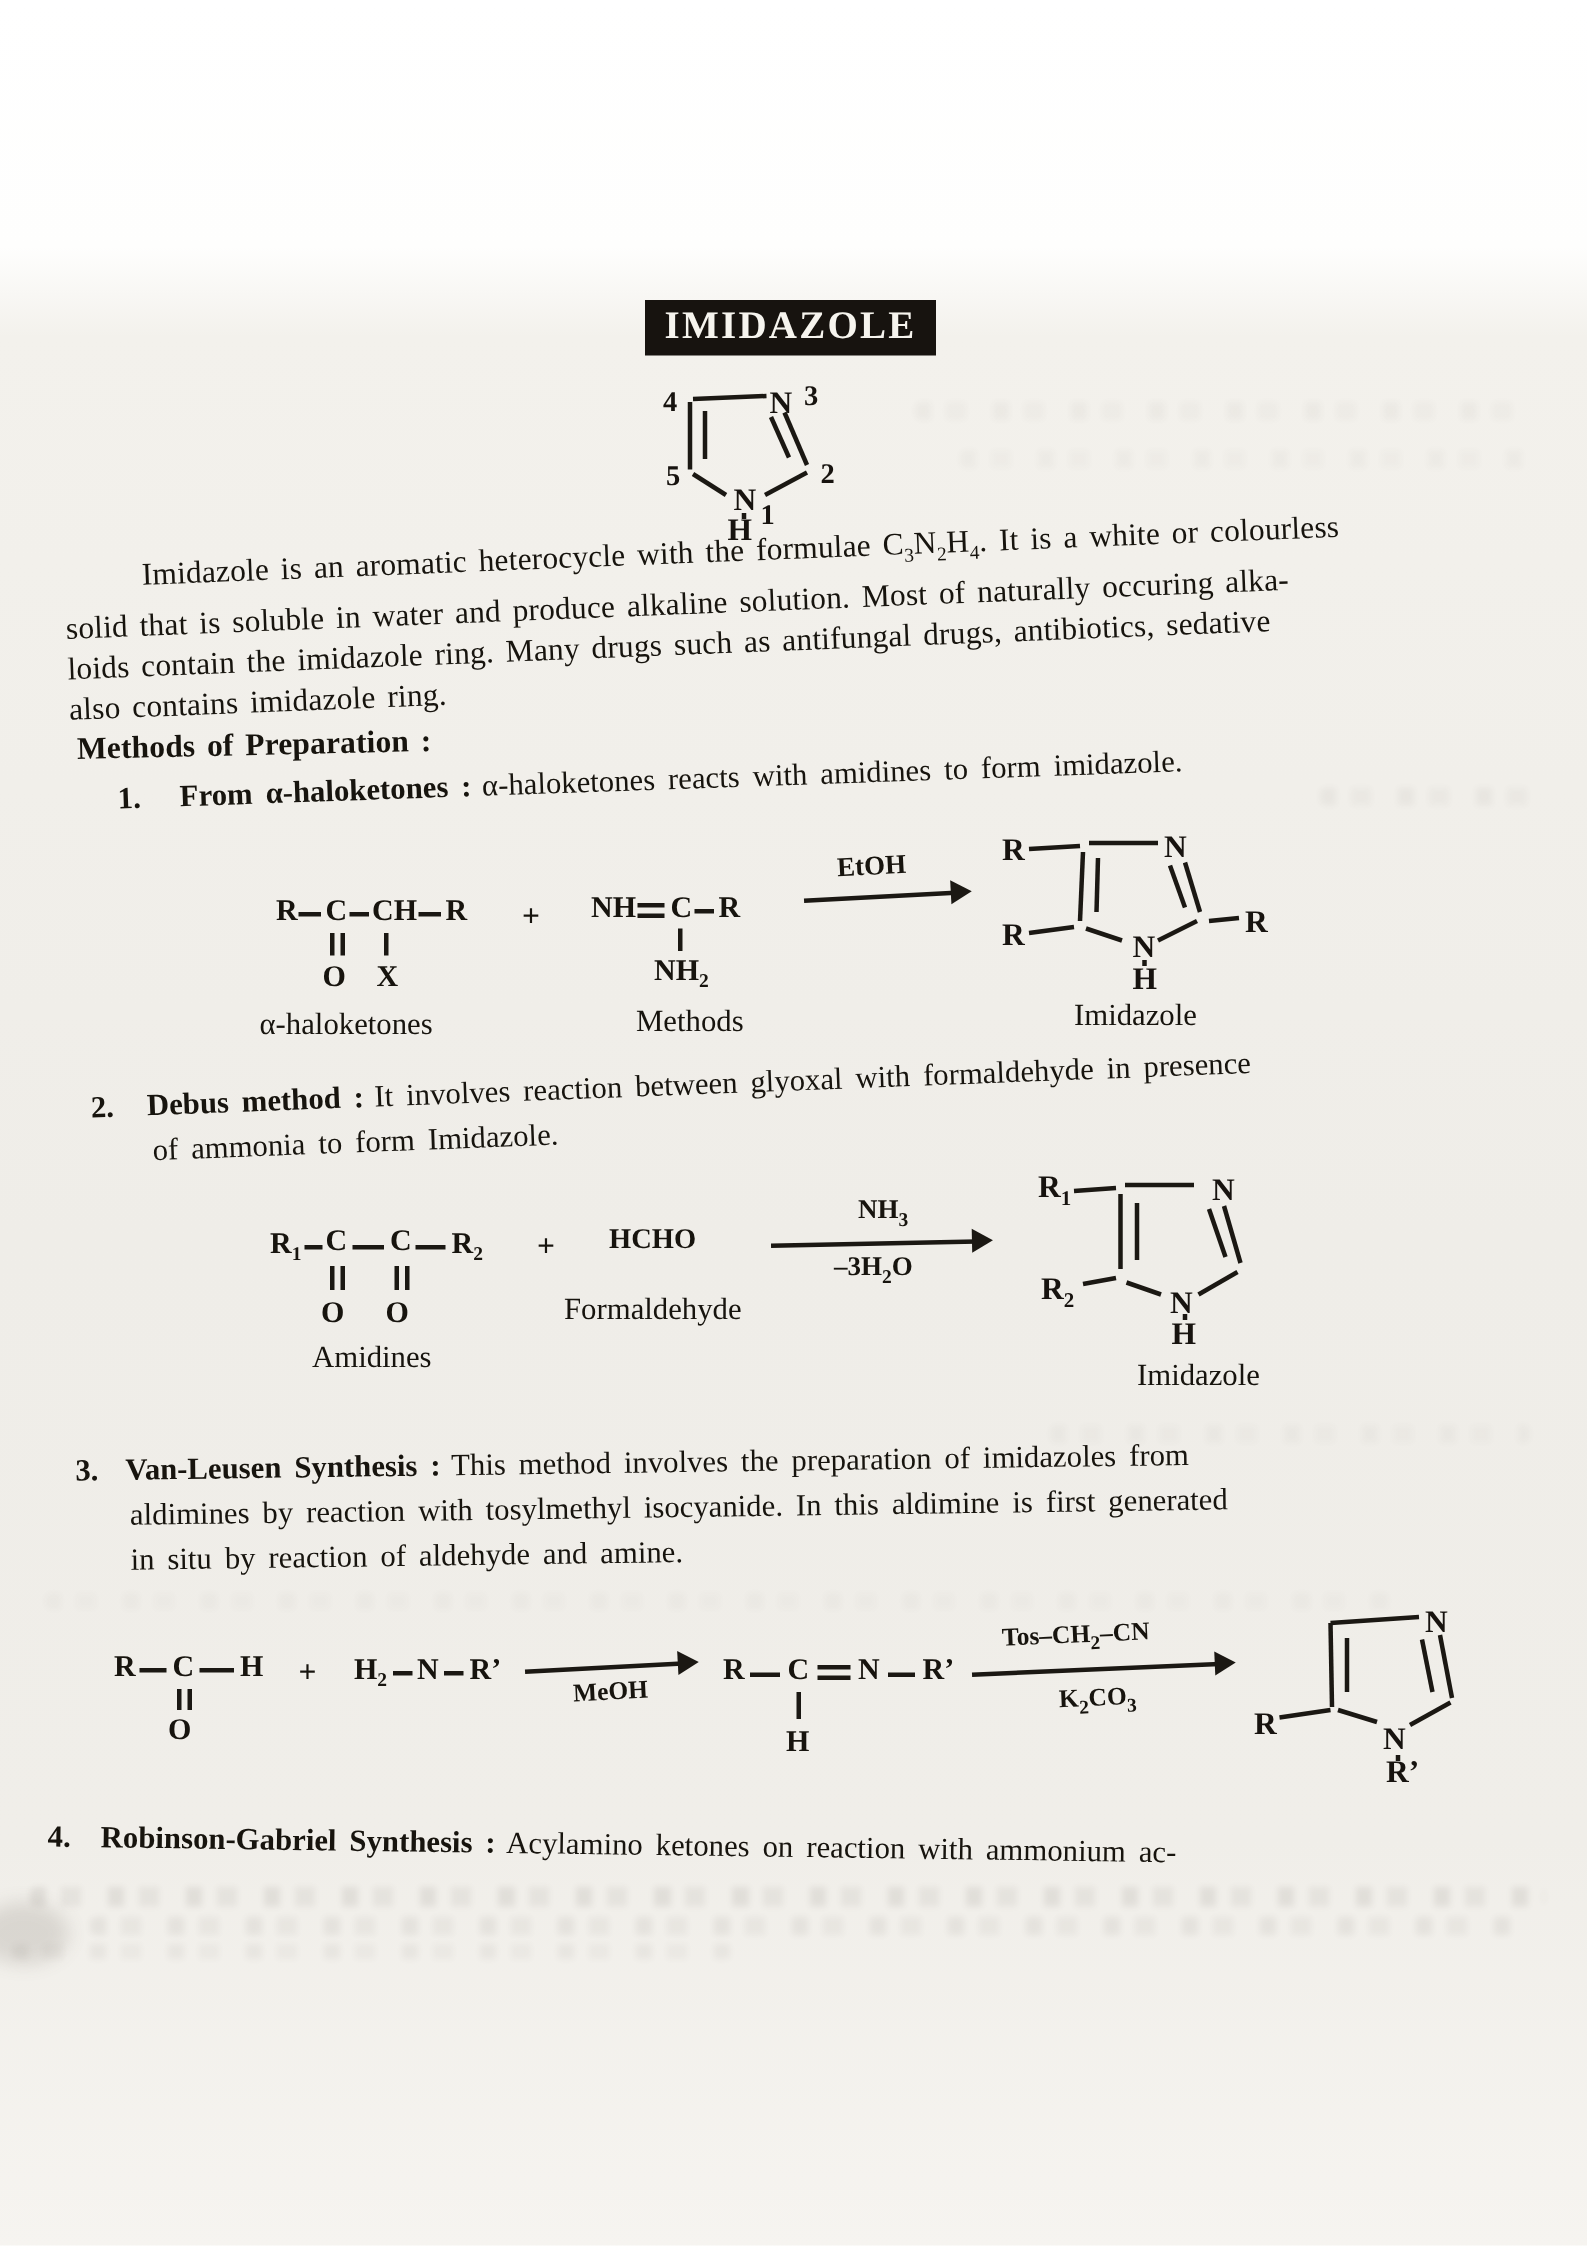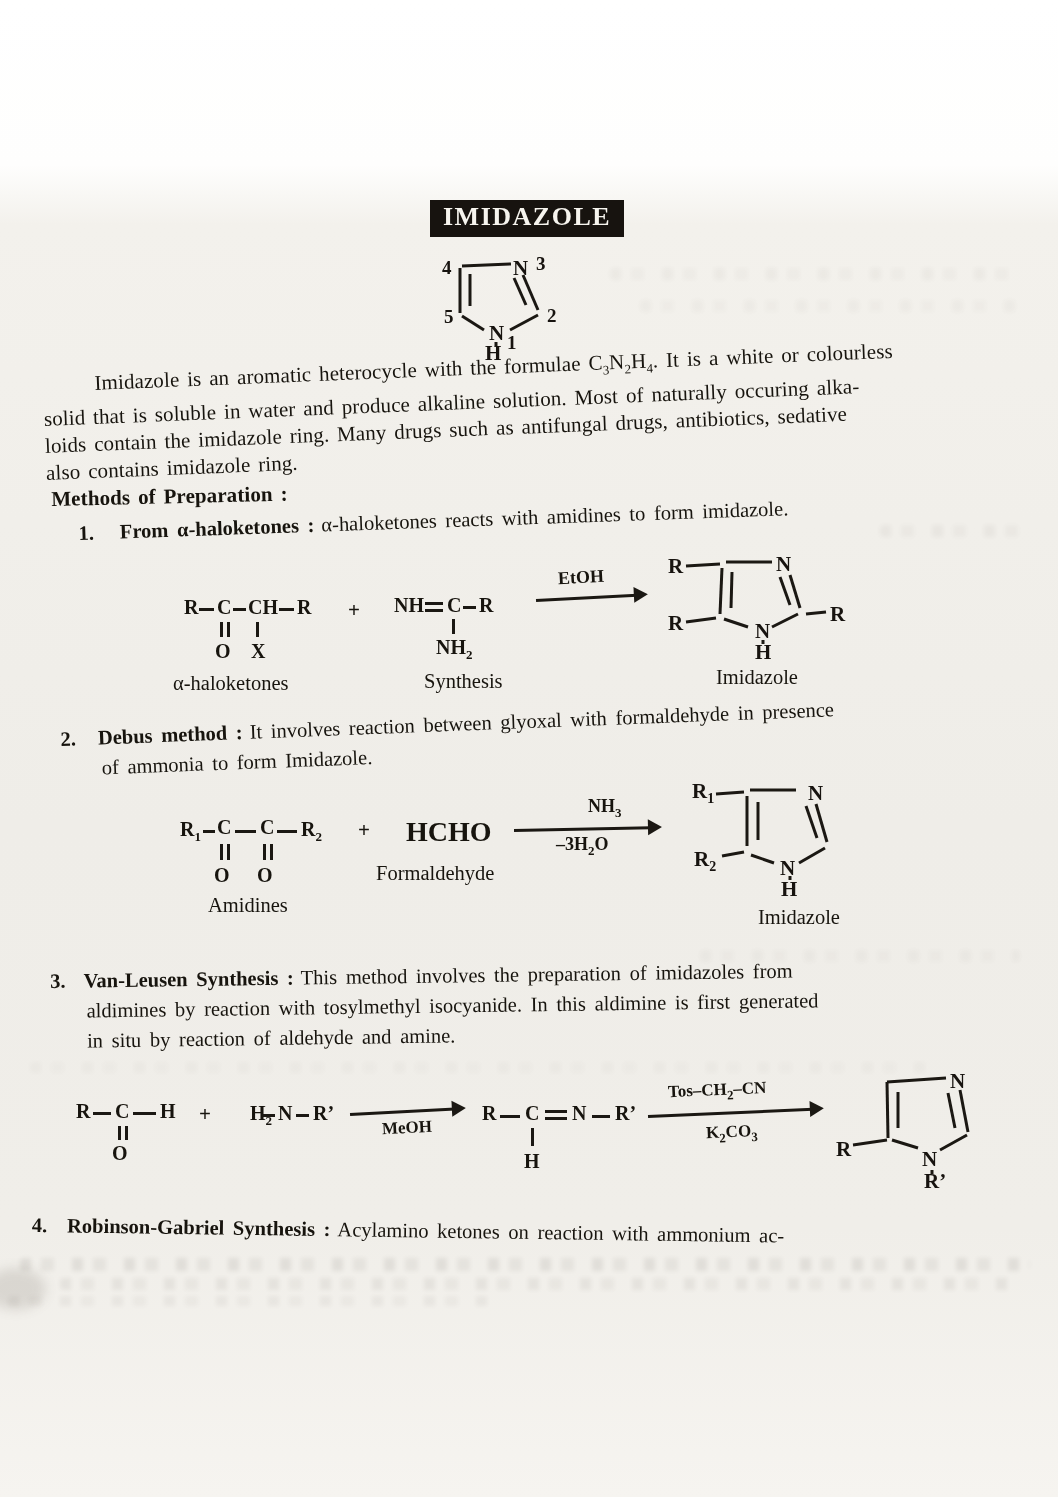--- a/index.html
+++ b/index.html
@@ -108,21 +108,21 @@
 <div class="struct" style="left:394px; top:594px; width:118px; height:72px;">
   <span class="atom" style="left:0; top:0;">NH</span>
   <div class="bond hb" style="left:31px; top:8px; width:18px;"></div>
   <div class="bond hb" style="left:31px; top:15px; width:18px;"></div>
   <span class="atom" style="left:53px; top:0;">C</span>
   <div class="bond hb" style="left:69px; top:12px; width:13px;"></div>
   <span class="atom" style="left:85px; top:0;">R</span>
   <div class="bond vb" style="left:58px; top:25px; height:15px;"></div>
   <span class="atom" style="left:42px; top:42px;"><span>NH</span><span class="sb">2</span></span>
 </div>
-<div class="slbl" style="left:424px; top:670px;">Synthesis</div>
+<div class="slbl" style="left:424px; top:670px;">Methods</div>
 
 <div class="arrow" style="left:536px; top:592px; width:112px; transform:rotate(-3deg);">
   <div class="shaft"></div>
     <div class="head"></div>
 </div>
 <div class="albl" style="left:558px; top:567px; transform:rotate(-3deg);">EtOH</div>
 
 <svg class="abs" style="left:660px; top:540px;" width="190" height="130" viewBox="0 0 190 130">
   <line class="rb" x1="26" y1="26" x2="60" y2="24"></line>
   <line class="rb" x1="66" y1="22" x2="112" y2="22"></line>
@@ -163,28 +163,28 @@
   <div class="bond vb" style="left:47px; top:30px; height:16px;"></div>
   <div class="bond vb" style="left:83px; top:30px; height:16px;"></div>
   <div class="bond vb" style="left:90px; top:30px; height:16px;"></div>
   <span class="atom" style="left:34px; top:50px;">O</span>
   <span class="atom" style="left:77px; top:50px;">O</span>
 </div>
 <div class="slbl" style="left:208px; top:894px;">Amidines</div>
 
 <span class="plus" style="left:358px; top:818px;">+</span>
 
-<span class="abs atom" style="left:406px; top:816px; font-size:28px; font-weight:bold;">HCHO</span>
+<span class="abs atom" style="left:406px; top:816px; font-size:19px; font-weight:bold;">HCHO</span>
 <div class="slbl" style="left:376px; top:862px;">Formaldehyde</div>
 
 <div class="arrow" style="left:514px; top:822px; width:148px; transform:rotate(-1.2deg);">
   <div class="shaft"></div>
     <div class="head"></div>
 </div>
-<div class="albl" style="left:588px; top:796px;text-align:right;"><span>NH</span><span class="sb">3</span></div>
+<div class="albl" style="left:572px; top:796px;text-align:right;"><span>NH</span><span class="sb">3</span></div>
 <div class="albl" style="left:556px; top:834px;"><span>–3H</span><span class="sb">2</span><span>O</span></div>
 
 <svg class="abs" style="left:686px; top:772px;" width="175" height="135" viewBox="0 0 175 135">
   <line class="rb" x1="30" y1="22" x2="58" y2="20"></line>
   <line class="rb" x1="64" y1="18" x2="110" y2="18"></line>
   <line class="rb" x1="61" y1="24" x2="61" y2="74"></line>
   <line class="rb" x1="72" y1="30" x2="72" y2="68"></line>
   <line class="rb" x1="130" y1="32" x2="141" y2="70"></line>
   <line class="rb" x1="120" y1="34" x2="131" y2="66"></line>
   <line class="rb" x1="139" y1="76" x2="113" y2="91"></line>
@@ -214,21 +214,21 @@
   <div class="bond hb" style="left:57px; top:14px; width:23px;"></div>
   <span class="atom" style="left:84px; top:2px;">H</span>
   <div class="bond vb" style="left:42px; top:28px; height:14px;"></div>
   <div class="bond vb" style="left:49px; top:28px; height:14px;"></div>
   <span class="atom" style="left:36px; top:44px;">O</span>
 </div>
 
 <span class="plus" style="left:199px; top:1102px;">+</span>
 
 <div class="struct" style="left:234px; top:1100px; width:110px; height:34px;">
-  <span class="atom" style="left:16px; top:2px;"><span>H</span><span class="sb">2</span></span>
+  <span class="atom" style="left:2px; top:2px;"><span>H</span><span class="sb">2</span></span>
   <div class="bond hb" style="left:28px; top:14px; width:13px;"></div>
   <span class="atom" style="left:44px; top:2px;">N</span>
   <div class="bond hb" style="left:62px; top:14px; width:13px;"></div>
   <span class="atom" style="left:79px; top:2px;">R’</span>
 </div>
 
 <div class="arrow" style="left:350px; top:1106px; width:116px; transform:rotate(-3deg);">
   <div class="shaft"></div>
     <div class="head"></div>
 </div>

